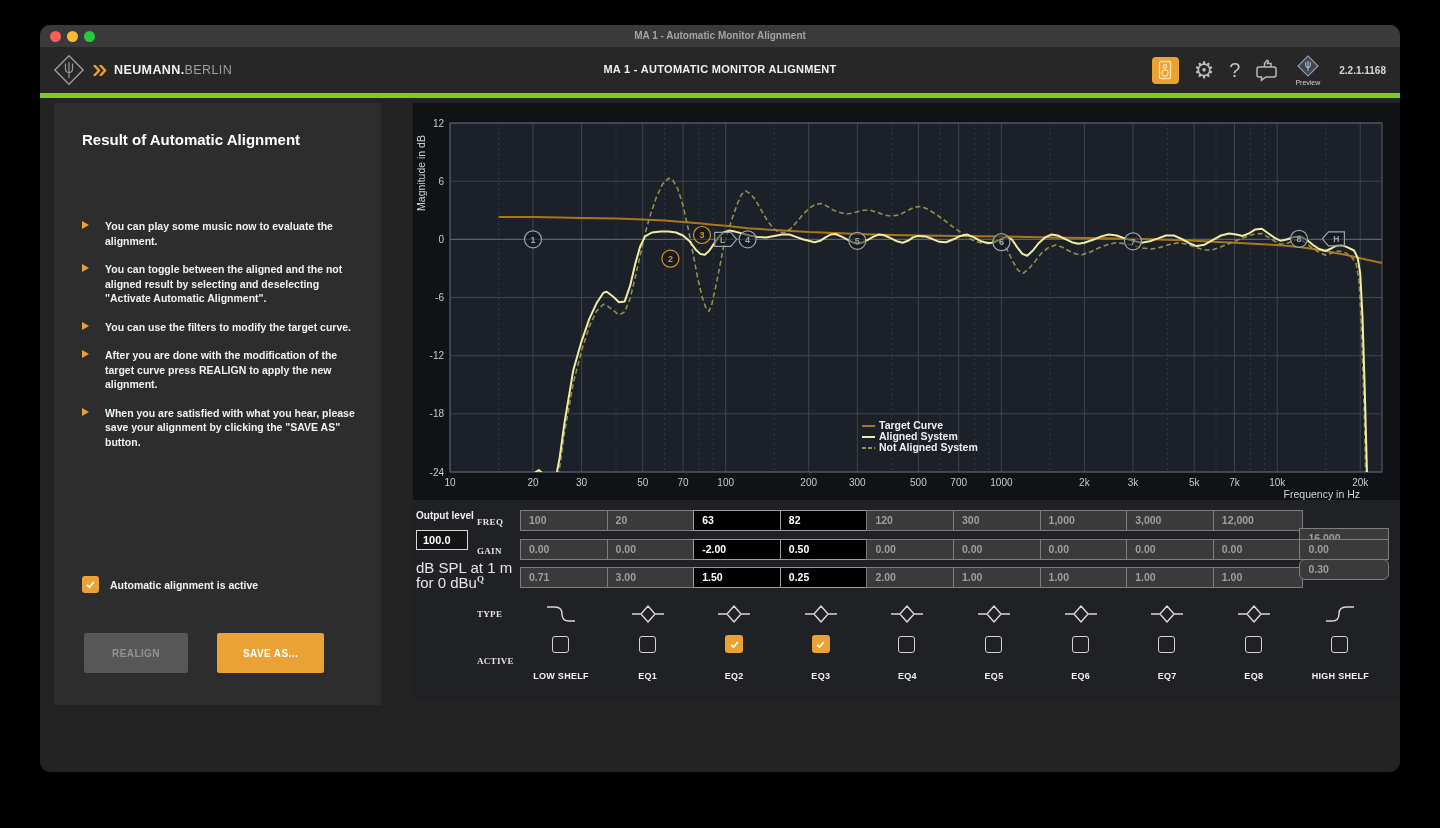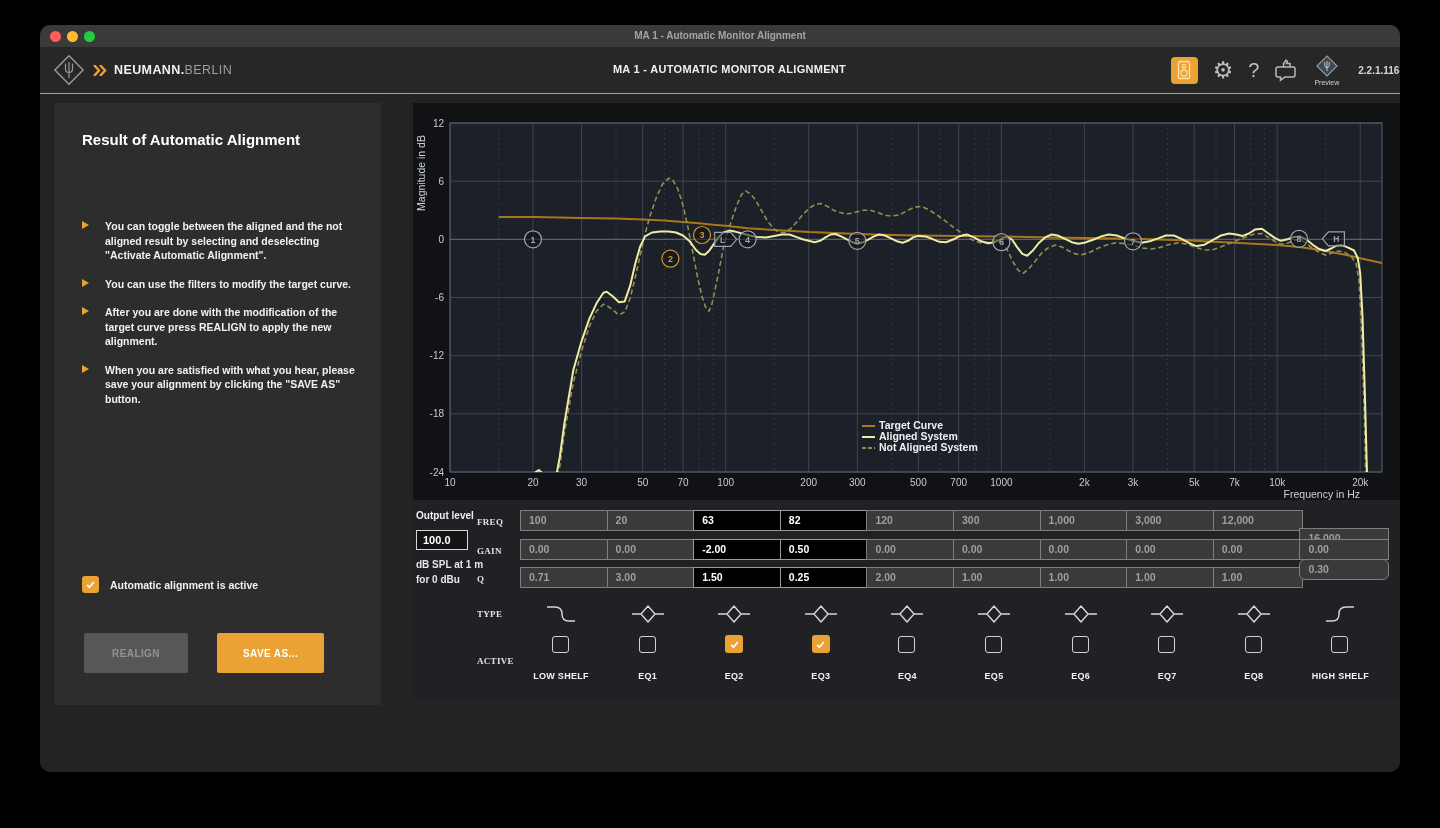--- a/index.html
+++ b/index.html
@@ -5,21 +5,21 @@
   html,body{margin:0;padding:0;background:#000;}
   body{width:1440px;height:828px;position:relative;overflow:hidden;
        font-family:"Liberation Sans","DejaVu Sans",sans-serif;-webkit-font-smoothing:antialiased;}
   .window{position:absolute;left:40px;top:25px;width:1360px;height:747px;background:#232323;
           border-radius:10px;overflow:hidden;box-shadow:0 20px 60px rgba(0,0,0,.8);}
   
   .titlebar{position:absolute;left:0;top:0;width:100%;height:22px;background:#3a3a3a;border-bottom:1px solid #1c1c1c;}
   .tl{position:absolute;top:6px;width:11px;height:11px;border-radius:50%;}
   .tb-title{position:absolute;left:0;right:0;top:5px;text-align:center;font-size:10px;font-weight:700;color:#a4a4a4;}
   
-  .app-header{position:absolute;left:0;top:22px;width:100%;height:46px;background:#272727;border-bottom:1px solid #84cc16;padding-left:19px;}
+  .app-header{position:absolute;left:0;top:22px;width:100%;height:46px;background:#272727;border-bottom:5px solid #84cc16;}
   .brand{position:absolute;left:12px;top:0;height:46px;display:flex;align-items:center;gap:7px;}
   .brand-text{font-size:12.5px;letter-spacing:.4px;font-weight:700;color:#f2f2f2;}
   .brand-text .sec{color:#9f9f9f;font-weight:400;}
   .hdr-title{position:absolute;left:0;right:0;top:16px;text-align:center;font-size:11px;font-weight:700;
              letter-spacing:.3px;color:#f0f0f0;}
   .hdr-actions{position:absolute;right:14px;top:0;height:46px;display:flex;align-items:center;gap:15px;}
   .spk-btn{width:27px;height:27px;border-radius:4px;background:var(--accent,#E9A233);display:flex;align-items:center;justify-content:center;}
   .gear{font-size:23px;color:#bdbdbd;line-height:1;font-family:"DejaVu Sans",sans-serif;}
   .help{font-size:20px;color:#c3c3c3;font-weight:400;}
   .preview-wrap{display:flex;flex-direction:column;align-items:center;gap:1px;}
@@ -41,21 +41,21 @@
   .btn-realign{left:30px;width:104px;background:#575757;color:#939393;}
   .btn-save{left:163px;width:107px;background:var(--accent,#E9A233);color:#fff;}
   
   .right-panel{position:absolute;left:373px;top:78px;width:987px;height:597px;background:#202124;}
   .chart-area{position:absolute;left:0;top:0;width:987px;height:397px;background:#101216;}
   svg{display:block;font-family:"Liberation Sans","DejaVu Sans",sans-serif;}
   
   .out-label{position:absolute;left:3px;top:407px;font-size:10px;font-weight:700;color:#eee;}
   .out-input{position:absolute;left:3px;top:427px;width:44px;height:18px;background:#141414;border:1px solid #d8d8d8;
              color:#fff;font-size:11px;font-weight:700;padding:0 0 0 6px;font-family:inherit;}
-  .out-unit{position:absolute;left:3px;font-size:10px;font-weight:700;color:#e6e6e6;}
+  .out-unit{position:absolute;left:3px;font-size:15px;font-weight:400;color:#e6e6e6;}
   .row-label{position:absolute;left:64px;height:12px;font-size:9px;font-weight:700;color:#e2e2e2;letter-spacing:.3px;font-family:Liberation Serif, serif;}
   .eq-field{position:absolute;width:80px;height:19px;background:#3a3a3a;border:1px solid #7e7e7e;
             color:#9f9f9f;font-size:10.5px;font-weight:700;line-height:19px;padding-left:8px;}
   .eq-field.on{background:#000;border-color:#9b9b9b;color:#fff;}
   .eq-type{position:absolute;width:36px;height:22px;}
   .eq-chk{position:absolute;width:15px;height:15px;border:1.5px solid #d2d2d2;border-radius:3px;background:transparent;}
   .eq-chk.on{border:none;width:18px;height:18px;background:var(--accent,#E9A233);display:flex;align-items:center;justify-content:center;}
   .eq-name{position:absolute;font-size:9px;font-weight:700;color:#f2f2f2;text-align:center;width:90px;letter-spacing:.3px;}
   :root{--accent:#E9A233;}
 </style>
@@ -104,20 +104,21 @@
         </svg>
         <div class="preview-label">Preview</div>
       </div>
       <div class="version">2.2.1.1168</div>
     </div>
   </div>
 
   <div class="left-panel">
     <div class="lp-title">Result of Automatic Alignment</div>
     <div class="bullets">
+        <div class="bullet"><span class="tri"></span><span>You can play some music now to evaluate the alignment.</span></div>
         <div class="bullet"><span class="tri"></span><span>You can toggle between the aligned and the not aligned result by selecting and deselecting "Activate Automatic Alignment".</span></div>
         <div class="bullet"><span class="tri"></span><span>You can use the filters to modify the target curve.</span></div>
         <div class="bullet"><span class="tri"></span><span>After you are done with the modification of the target curve press REALIGN to apply the new alignment.</span></div>
         <div class="bullet"><span class="tri"></span><span>When you are satisfied with what you hear, please save your alignment by clicking the "SAVE AS" button.</span></div>
       </div>
     <div class="chk-row">
       <div class="chk">
         <svg width="11" height="11" viewBox="0 0 12 12">
           <path d="M2.3 6.5 L4.8 9 L9.7 3.2" fill="none" stroke="#fff" stroke-width="1.8"></path>
         </svg>

